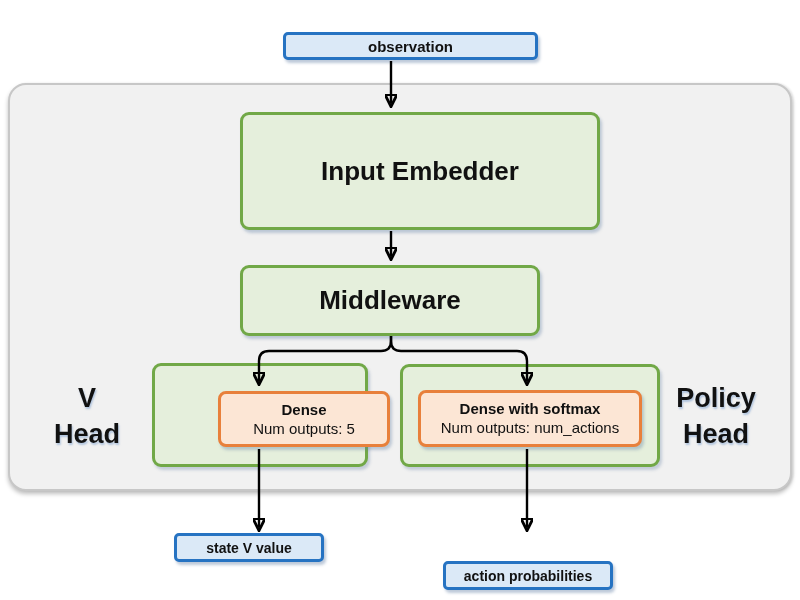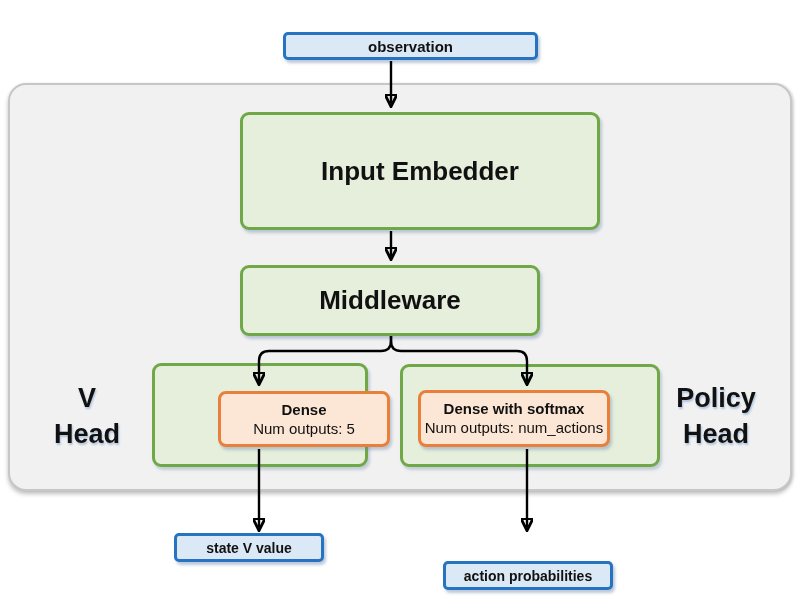--- a/index.html
+++ b/index.html
@@ -45,21 +45,21 @@
   }
   .node-orange .orange-title{font-weight:bold;font-size:15px;line-height:19px;}
   .node-orange .orange-sub{font-size:15px;line-height:20px;}
 
   #observation-node{left:283px;top:32px;width:255px;height:28px;}
   #input-embedder-node{left:240px;top:112px;width:360px;height:118px;}
   #middleware-node{left:240px;top:265px;width:300px;height:71px;}
   #v-head-box{left:152px;top:363px;width:216px;height:104px;box-shadow:2px 3px 3px rgba(90,120,160,0.30);}
   #policy-head-box{left:400px;top:364px;width:260px;height:103px;box-shadow:2px 3px 3px rgba(90,120,160,0.30);}
   #dense-node{left:173px;top:391px;width:172px;height:56px;margin-left:45px;}
-  #dense-softmax-node{left:418px;top:390px;width:192px;height:57px;text-align:right;}
+  #dense-softmax-node{left:418px;top:390px;width:224px;height:57px;text-align:right;}
   #state-v-value-node{left:174px;top:533px;width:150px;height:29px;font-size:14px;}
   #action-probabilities-node{left:443px;top:533px;width:170px;height:29px;font-size:14px;margin-top:28px;}
 
   .head-label{
     position:absolute;width:140px;text-align:center;
     font-size:27px;font-weight:bold;line-height:36px;
     text-shadow:1px 2px 2px rgba(140,170,210,0.65);
   }
   #v-head-label{left:17px;top:380px;}
   #policy-head-label{left:646px;top:380px;}

